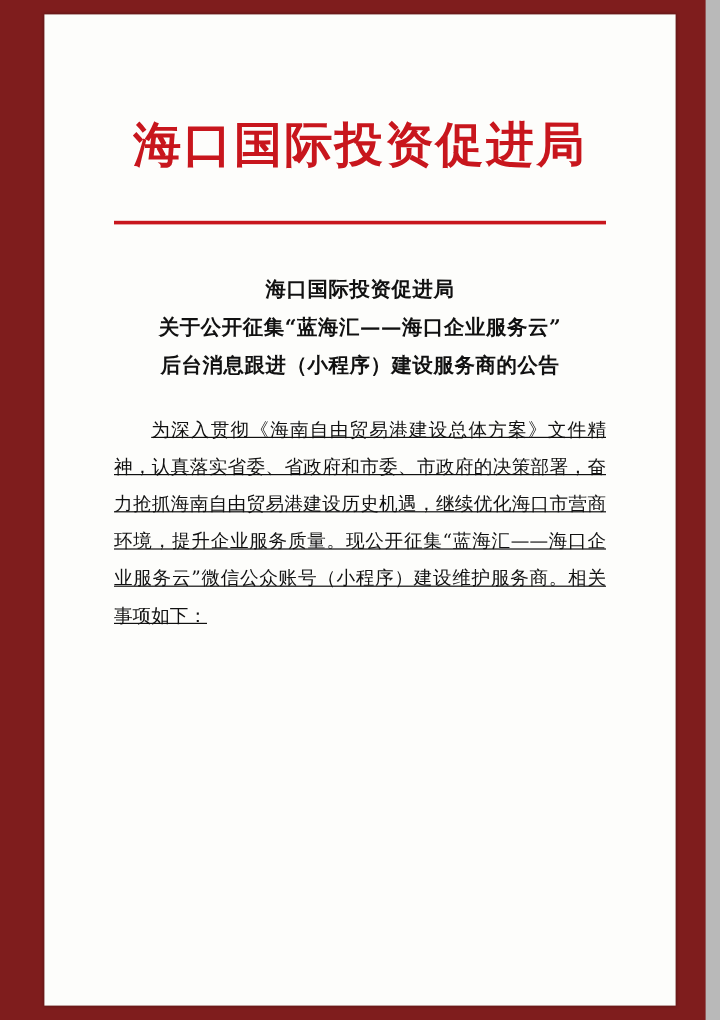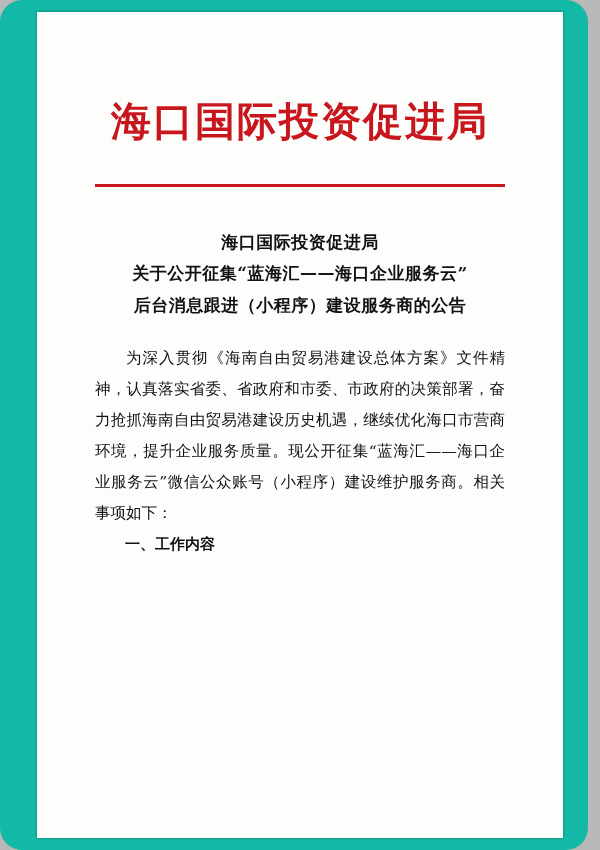--- a/index.html
+++ b/index.html
@@ -10,23 +10,22 @@
   body {
     width: 600px;
     height: 850px;
     overflow: hidden;
     font-family: "DejaVu Serif", serif;
   }
   .page-wrap {
     position: relative;
     width: 588px;
     height: 850px;
-    background: #14b8a6;
+    background: #7f1d1d;
     box-sizing: border-box;
-    border-radius: 22px;
   }
   .doc-sheet {
     position: absolute;
     left: 37px;
     top: 12px;
     width: 526px;
     height: 826px;
     background: #fdfdfb;
     box-shadow: 0 0 3px rgba(0,0,0,0.35);
     box-sizing: border-box;
@@ -72,20 +71,21 @@
     margin-top: 22px;
     font-size: 15.5px;
     line-height: 2.0;
     color: #111;
     text-align: justify;
     text-justify: inter-ideograph;
   }
   .para {
     text-indent: 2em;
     margin: 0;
+    text-decoration: underline;
   }
   .section-heading {
     text-indent: 2em;
     margin: 0;
     font-weight: bold;
     font-size: 15px;
   }
 </style>
 </head>
 <body>
@@ -99,18 +99,17 @@
       <div class="letterhead-rule"></div>
 
       <div class="title-block">
         <div class="title-line">海口国际投资促进局</div>
         <div class="title-line">关于公开征集“蓝海汇——海口企业服务云”</div>
         <div class="title-line">后台消息跟进（小程序）建设服务商的公告</div>
       </div>
 
       <div class="body-block">
         <p class="para">为深入贯彻《海南自由贸易港建设总体方案》文件精神，认真落实省委、省政府和市委、市政府的决策部署，奋力抢抓海南自由贸易港建设历史机遇，继续优化海口市营商环境，提升企业服务质量。现公开征集“蓝海汇——海口企业服务云”微信公众账号（小程序）建设维护服务商。相关事项如下：</p>
-        <p class="section-heading">一、工作内容</p>
       </div>
 
     </div>
   </div>
 </div>
 
 </body></html>

